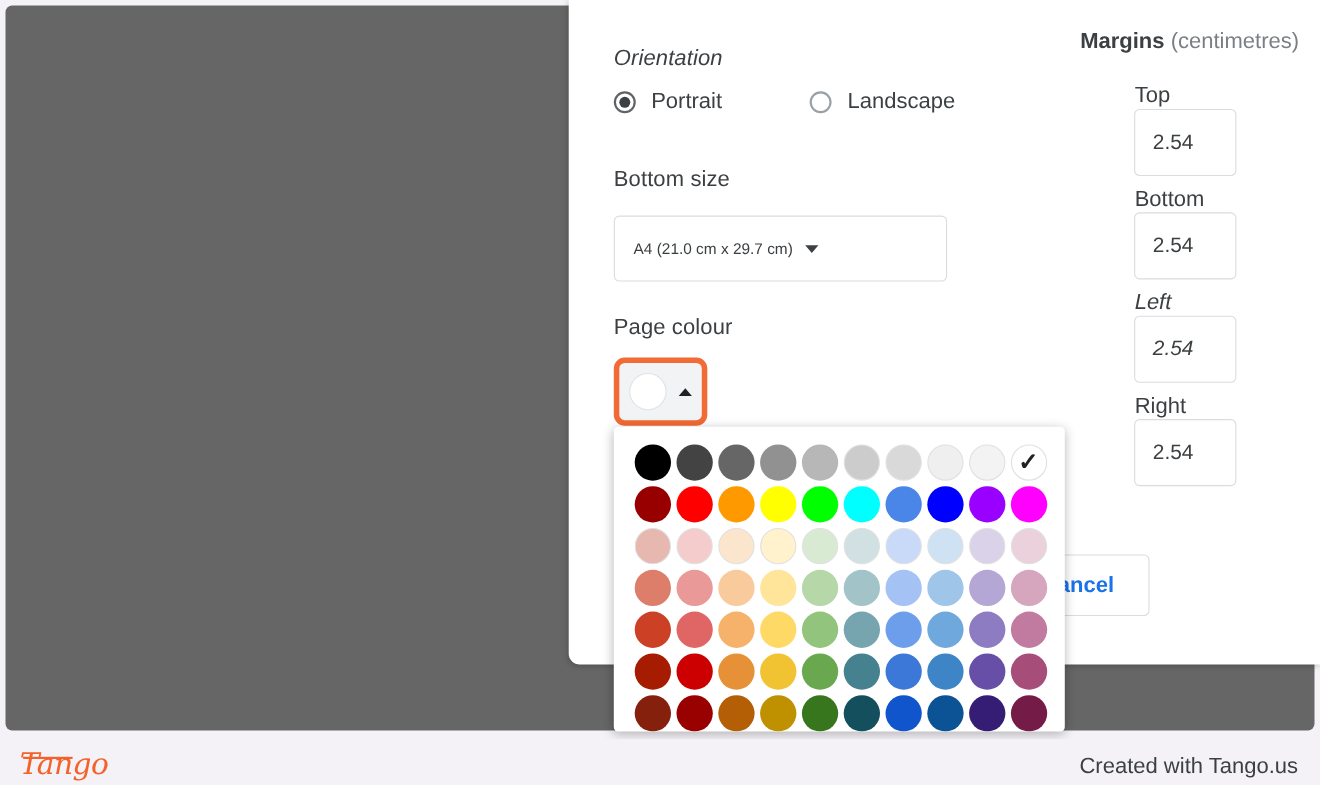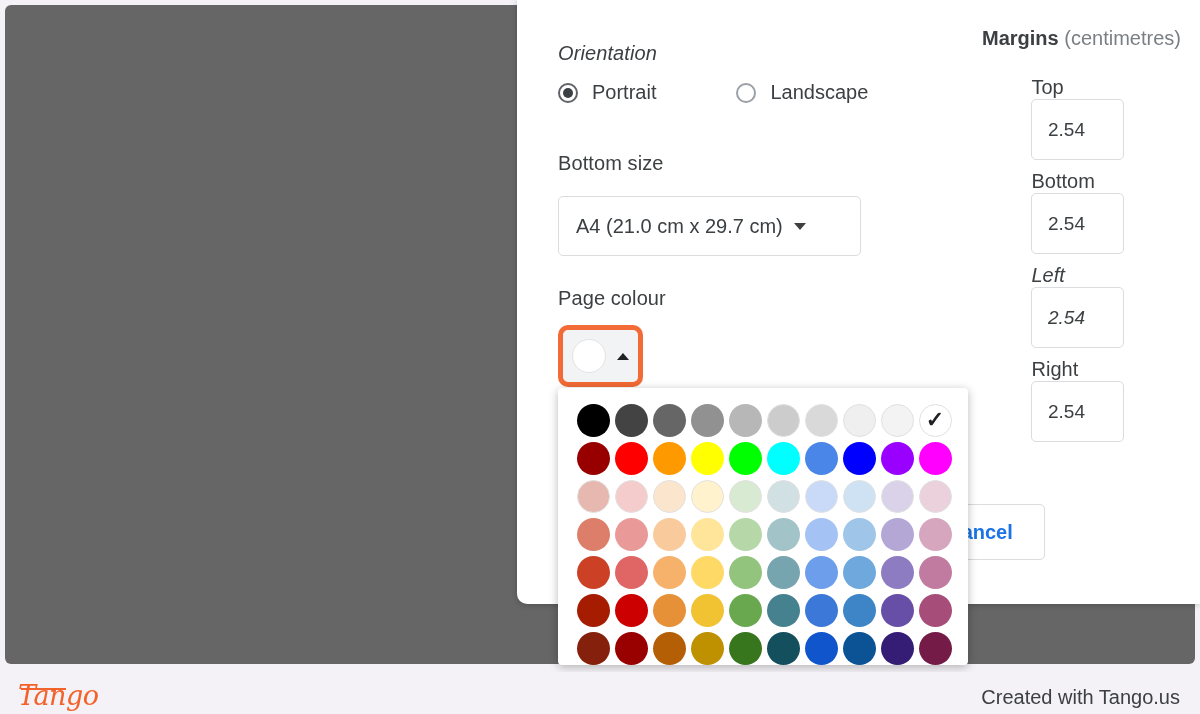--- a/index.html
+++ b/index.html
@@ -88,21 +88,21 @@
     left: 0; top: 196px;
     width: 303px; height: 60px;
     border: 1px solid #dadce0;
     border-radius: 5px;
     background: #fff;
     display: flex;
     align-items: center;
     padding: 0 17px;
     cursor: pointer;
   }
-  .select-value { font-size: 20px; color: #3c4043; }
+  .select-value { font-size: 14px; color: #3c4043; }
   .caret-down {
     margin-left: 11px;
     width: 0; height: 0;
     border-left: 6px solid transparent;
     border-right: 6px solid transparent;
     border-top: 7px solid #3c4043;
   }
 
   
   .swatch-btn {

